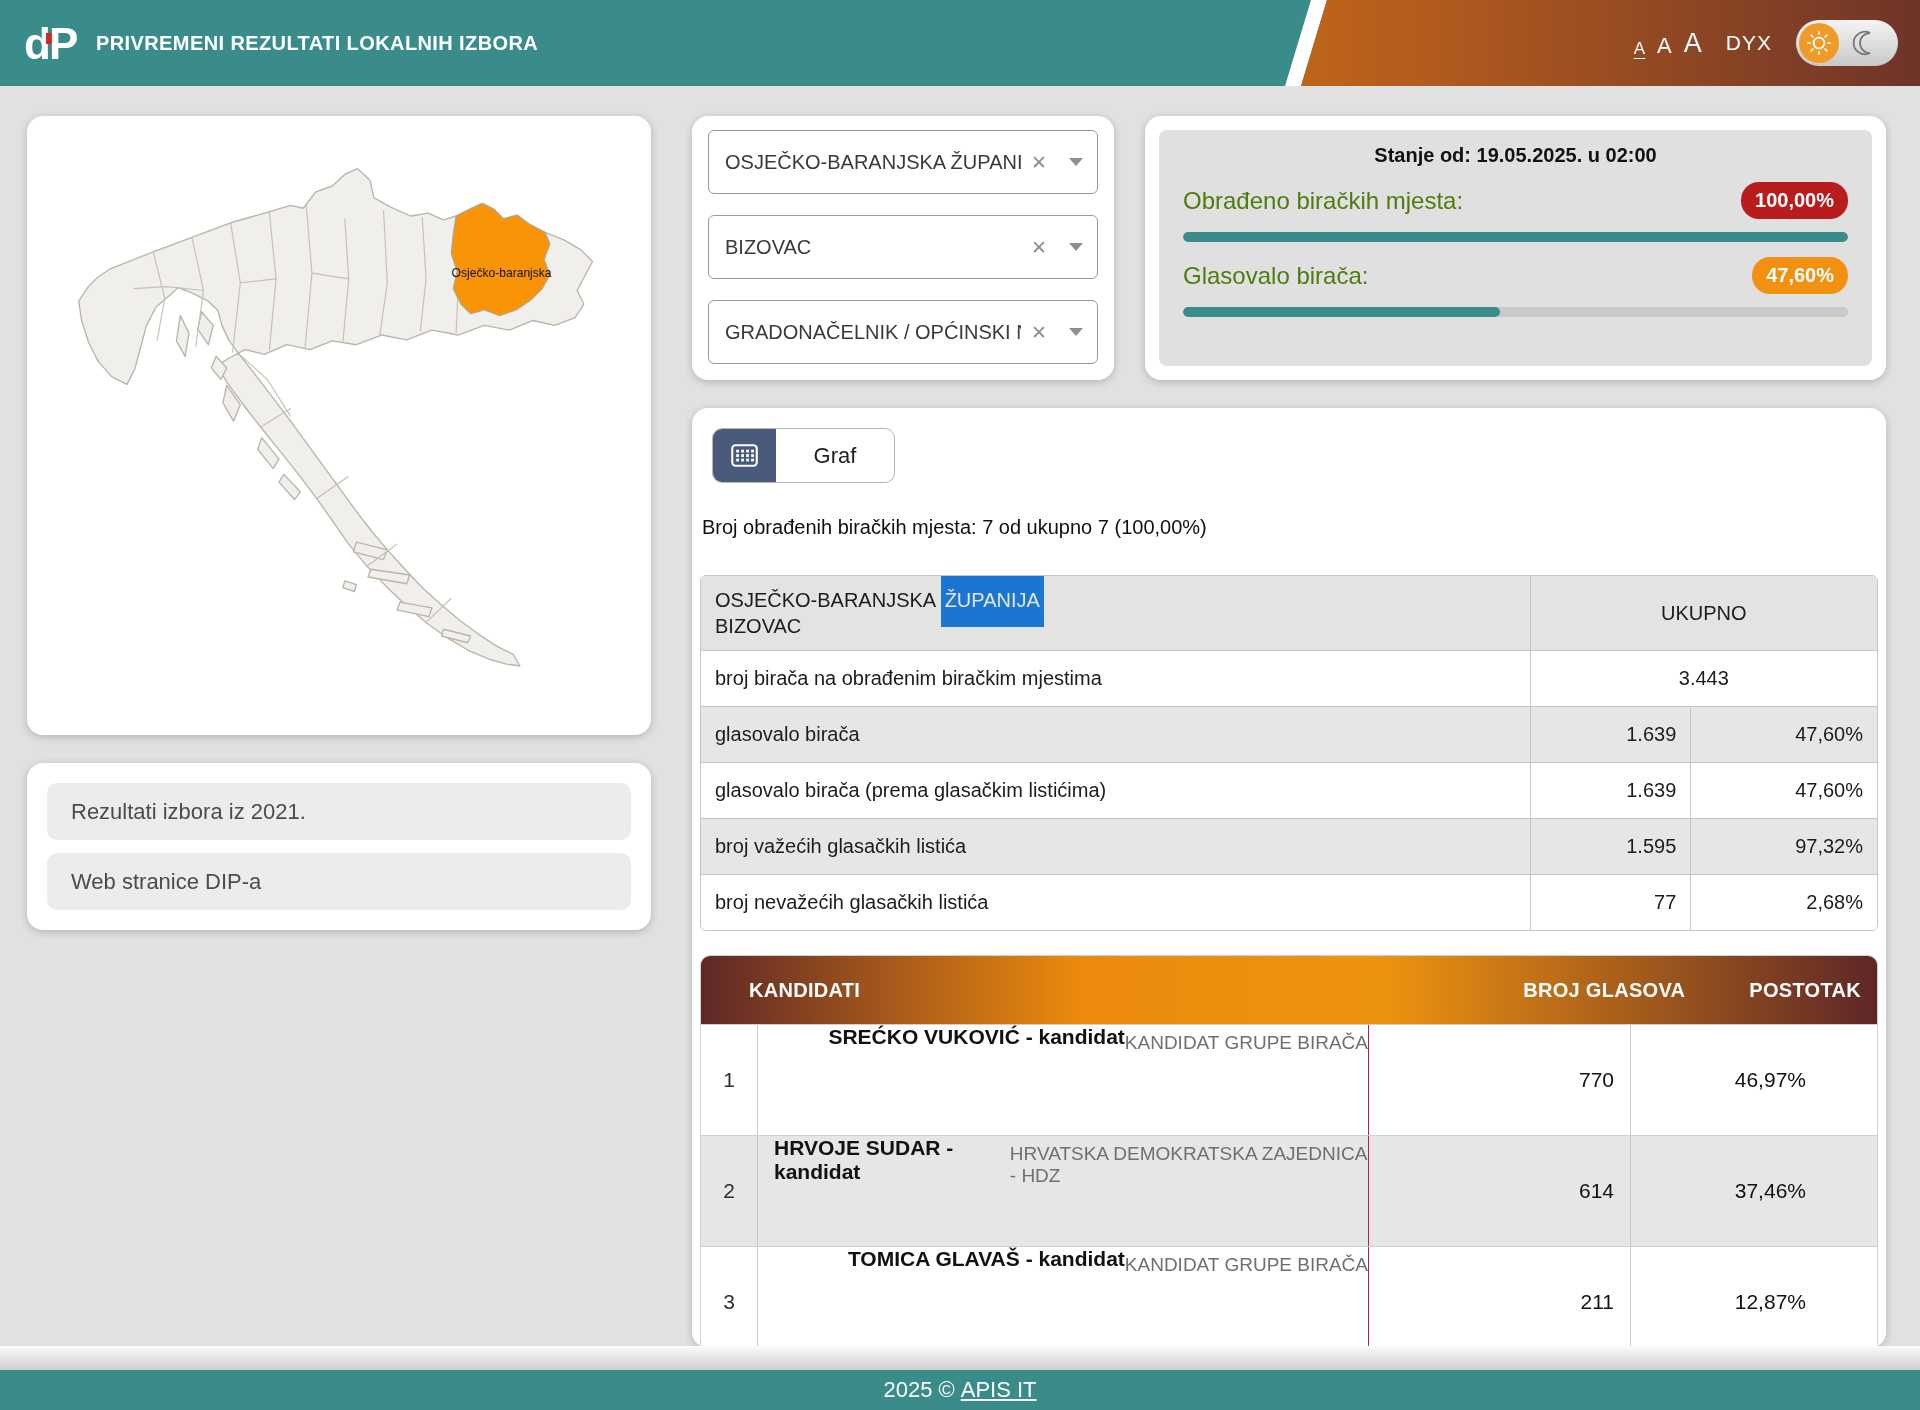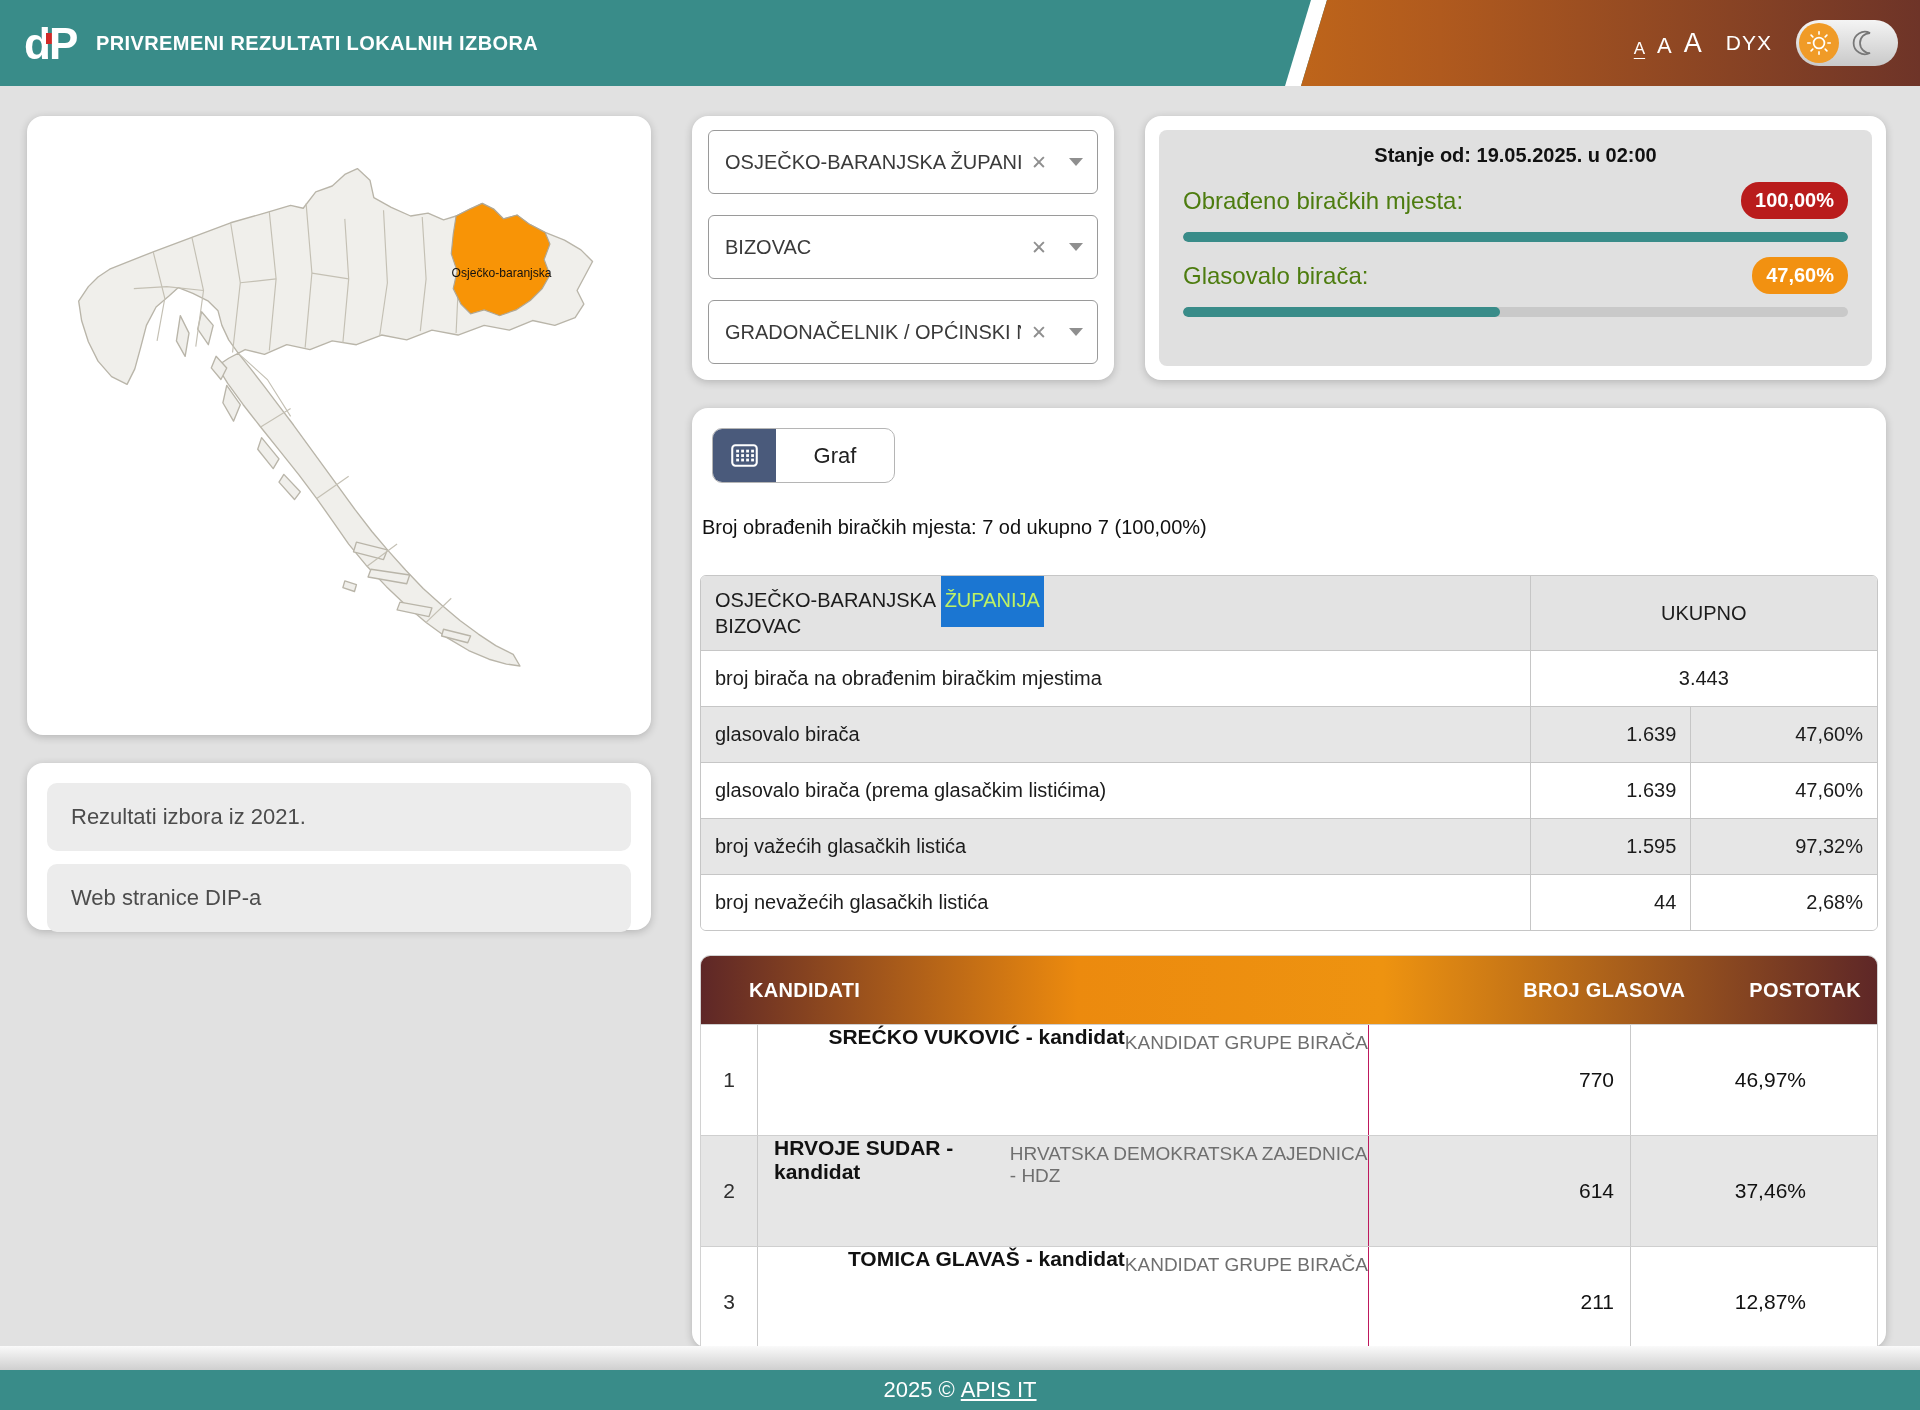--- a/index.html
+++ b/index.html
@@ -33,21 +33,21 @@
 
   
   .card { position:absolute; background:#ffffff; border-radius:16px; box-shadow:0 2px 8px rgba(0,0,0,.20); }
 
   
   .map-card { left:27px; top:116px; width:624px; height:619px; }
   .map-card svg { position:absolute; left:8px; top:10px; }
 
   
   .links-card { left:27px; top:763px; width:624px; height:167px; padding:20px; }
-  .link-btn { width:100%; height:68px; background:#ececec; border-radius:10px; display:flex; align-items:center;
+  .link-btn { width:100%; height:57px; background:#ececec; border-radius:10px; display:flex; align-items:center;
     padding-left:24px; font-size:22px; color:#4c4c4c; cursor:pointer; }
   .link-btn + .link-btn { margin-top:13px; }
 
   
   .filters-card { left:692px; top:116px; width:422px; height:264px; padding:14px 16px; }
   .dropdown { width:100%; height:64px; border:1px solid #9a9a9a; border-radius:6px; display:flex; align-items:center;
     padding:0 14px 0 16px; cursor:pointer; background:#fff; }
   .dropdown + .dropdown { margin-top:21px; }
   .dd-value { flex:1; font-size:20px; color:#3a3a3a; white-space:nowrap; overflow:hidden; }
   .dd-clear { color:#8f8f8f; font-size:19px; padding:0 10px; cursor:pointer; }
@@ -79,21 +79,21 @@
   .sumrow:last-child { border-bottom:none; }
   .sumrow.gray { background:#e6e6e6; }
   .sumrow.head { background:#e3e3e3; }
   .sc-label { width:831px; border-right:1px solid #c6c6c6; padding:0 14px; display:flex; flex-direction:column; justify-content:center; }
   .sumrow:not(.head) .sc-label, .sc-val, .sc-pct, .sc-merged { height:55px; }
   .head .sc-label { height:74px; line-height:26px; }
   .sc-val { width:160px; display:flex; align-items:center; justify-content:flex-end; padding-right:14px; }
   .sc-pct { width:187px; border-left:1px solid #c6c6c6; display:flex; align-items:center; justify-content:flex-end; padding-right:14px; }
   .sc-merged { width:347px; display:flex; align-items:center; justify-content:center; }
   .head .sc-merged { height:74px; }
-  .hl { background:#1b76d2; color:#bef264; padding:16px 4px; }
+  .hl { background:#1b76d2; color:#e5e5e5; padding:16px 4px; }
 
   
   .cand-table { position:absolute; left:8px; top:547px; width:1178px; border-radius:10px; overflow:hidden;
     border:1px solid #d2d2d2; }
   .cand-head { height:68px; display:flex; align-items:center; color:#fff; font-weight:700; font-size:20px; letter-spacing:.3px;
     background:linear-gradient(90deg,#5e2727 0%,#ec8a0e 32%,#ee9310 58%,#5e2727 100%); }
   .ch-name { width:725px; padding-left:48px; }
   .ch-votes { width:261px; text-align:right; }
   .ch-pct { width:192px; text-align:right; padding-right:16px; }
   .cand-row { display:flex; background:#fff; border-top:1px solid #cfcfcf; min-height:111px; }
@@ -304,21 +304,21 @@
         <div class="sc-val">1.639</div>
         <div class="sc-pct">47,60%</div>
       </div>
       <div class="sumrow gray">
         <div class="sc-label">broj važećih glasačkih listića</div>
         <div class="sc-val">1.595</div>
         <div class="sc-pct">97,32%</div>
       </div>
       <div class="sumrow">
         <div class="sc-label">broj nevažećih glasačkih listića</div>
-        <div class="sc-val">44</div>
+        <div class="sc-val">77</div>
         <div class="sc-pct">2,68%</div>
       </div>
     </div>
 
     <div class="cand-table">
       <div class="cand-head">
         <div class="ch-name">KANDIDATI</div>
         <div class="ch-votes">BROJ GLASOVA</div>
         <div class="ch-pct">POSTOTAK</div>
       </div>

